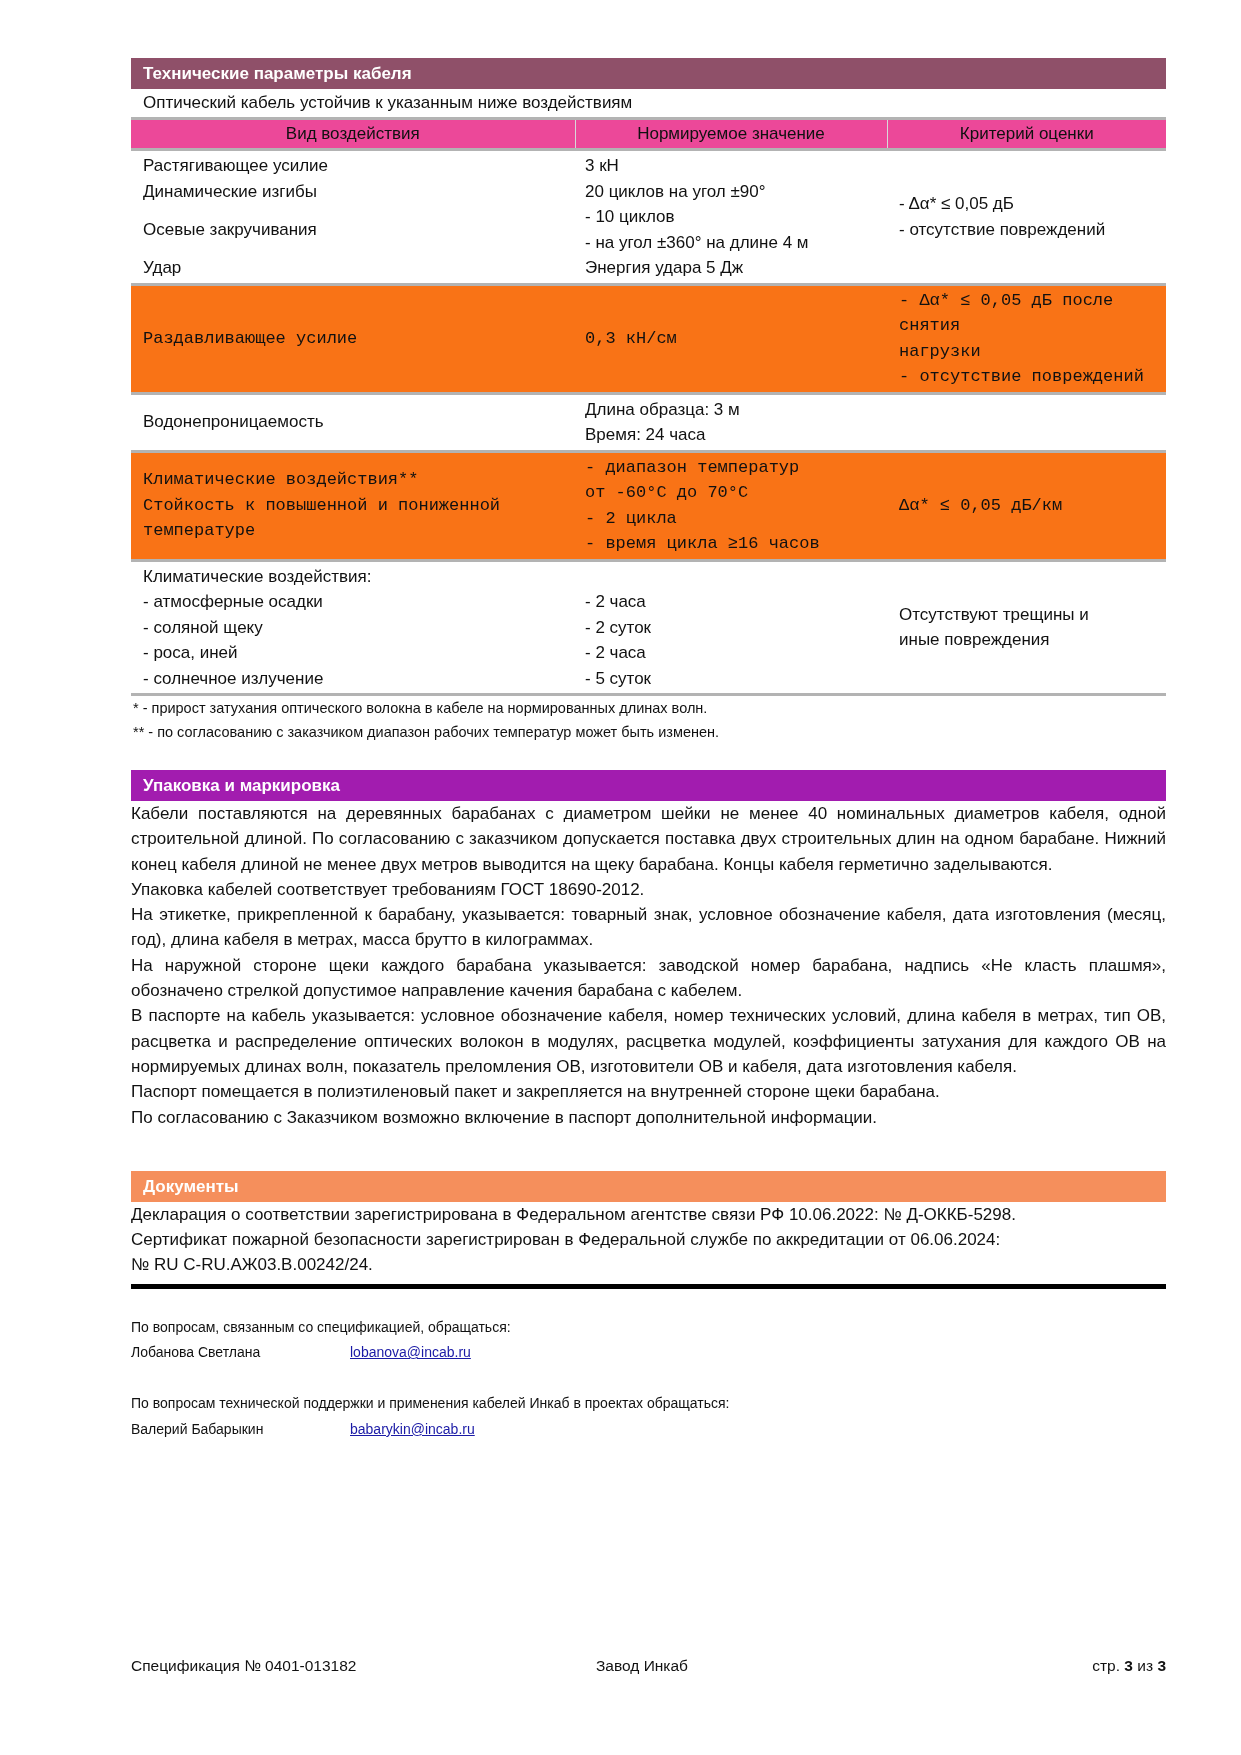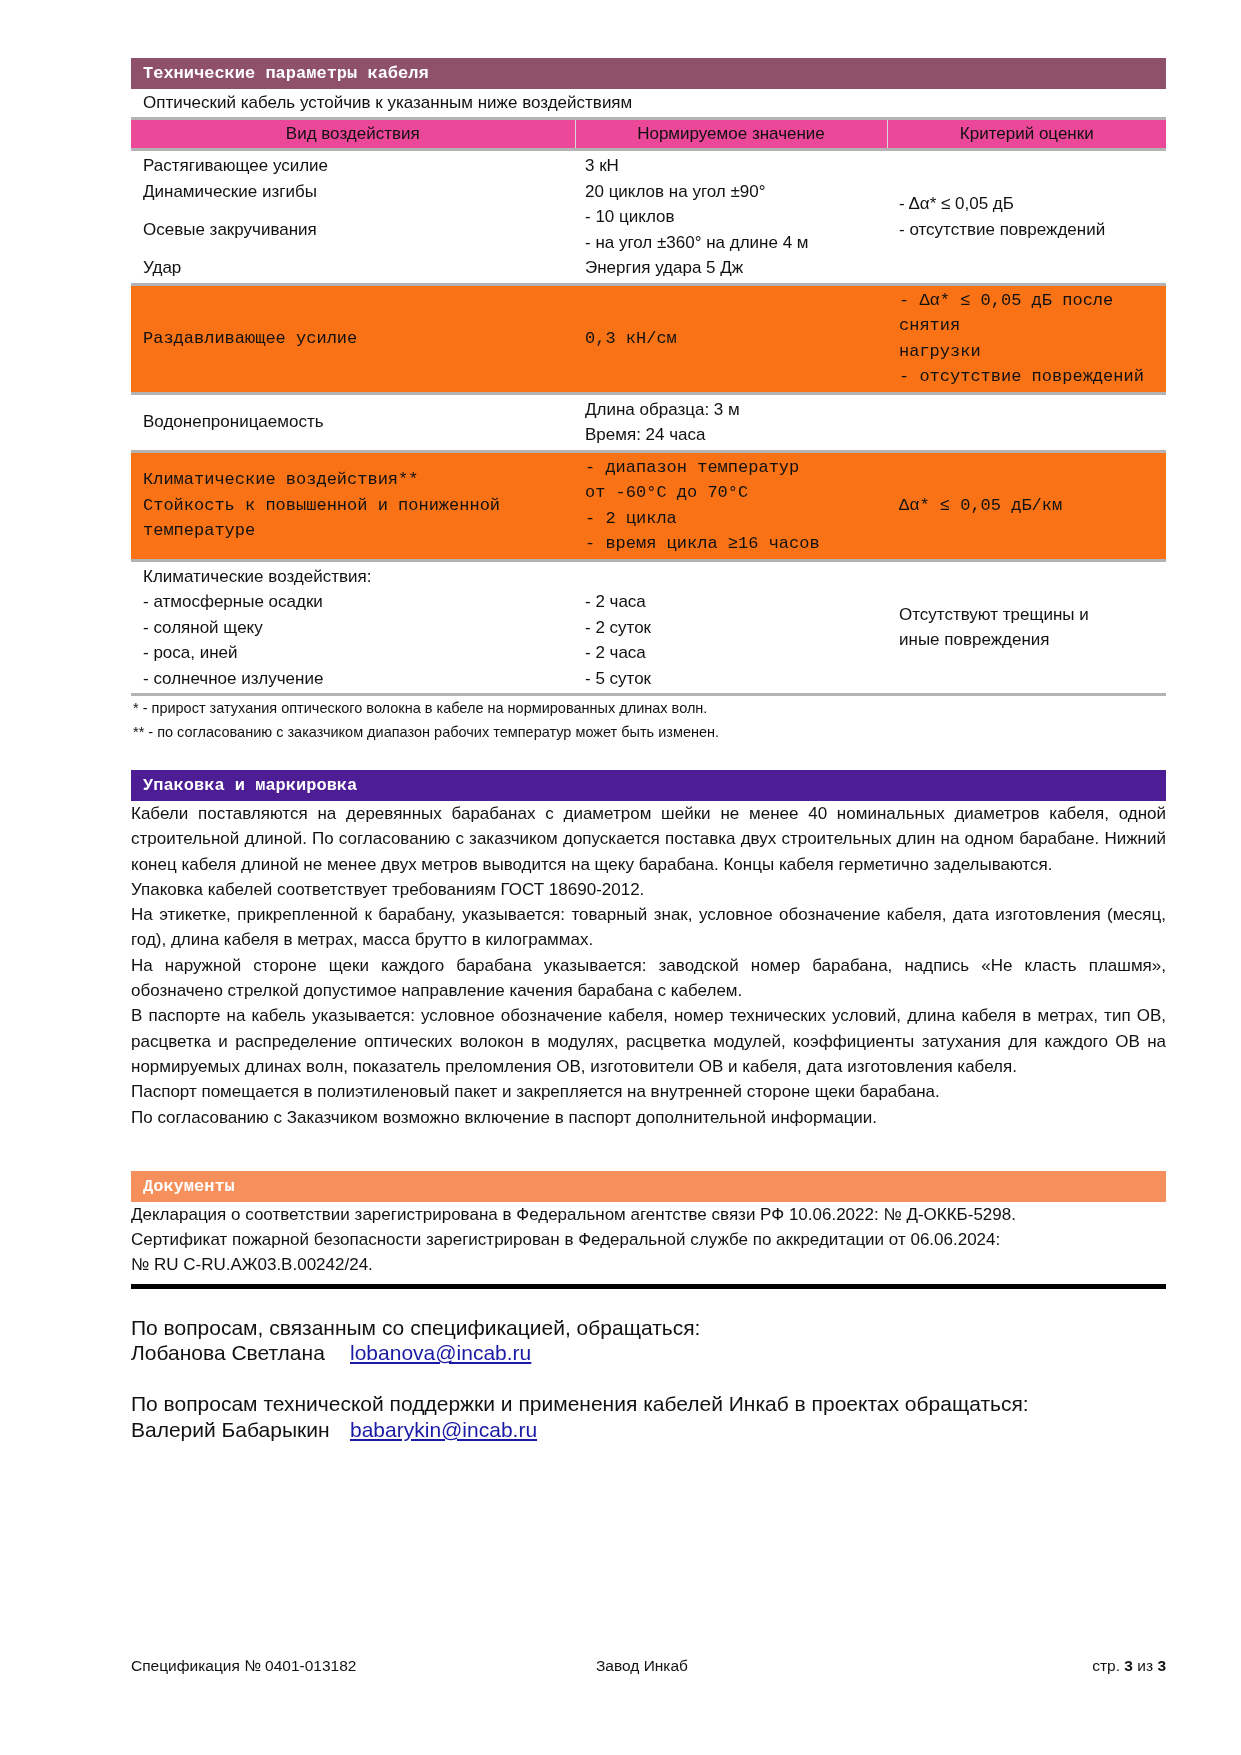--- a/index.html
+++ b/index.html
@@ -1,35 +1,35 @@
 <!DOCTYPE html>
 <html><head>
 <meta charset="utf-8">
 <style>
   html, body { margin: 0; padding: 0; background: #ffffff; }
   body { width: 1241px; height: 1755px; position: relative; font-family: "Liberation Sans", sans-serif; color: #111; }
   .page { position: absolute; left: 131px; top: 58px; width: 1035px; }
-  .sec-head { height: 31px; line-height: 31px; color: #fff; font-weight: bold; font-size: 17px; padding-left: 12px; box-sizing: border-box; font-family: Liberation Mono, monospace; }
+  .sec-head { height: 31px; line-height: 31px; color: #fff; font-weight: bold; font-size: 17px; padding-left: 12px; box-sizing: border-box; }
   .sec-head.tech { background: #8f5069; }
-  .sec-head.pack { background: #4c1d95; padding-left: 12px; }
+  .sec-head.pack { background: #a21caf; padding-left: 12px; }
   .sec-head.docs { background: #f58f5c; }
   .subtitle { font-size: 17px; line-height: 28px; padding-left: 12px; border-bottom: 3px solid #b3b3b3; }
   table.params { width: 100%; border-collapse: collapse; font-size: 17px; }
   table.params th { background: #ec4899; font-weight: normal; height: 26px; line-height: 26px; text-align: center; border-bottom: 3px solid #b3b3b3; border-right: 1px solid #d8d8d8; }
   table.params th:last-child { border-right: none; }
   table.params td { vertical-align: middle; padding: 2px 12px; line-height: 25.5px; border-bottom: 3px solid #b3b3b3; }
   table.params td.c1 { width: 420px; }
   table.params td.c2 { width: 290px; padding-left: 10px; }
   table.params tr.shade td { background: #f97316; font-family: Liberation Mono, monospace; }
   table.params td .ln { display: block; }
   .note { font-size: 14.5px; line-height: 24px; padding-left: 2px; }
   .para { font-size: 17px; line-height: 25.3px; text-align: justify; text-align-last: left; }
   .para p { margin: 0; }
   .thick-rule { height: 5px; background: #000; margin-top: 6px; }
-  .contacts { font-size: 21px; line-height: 25.5px; margin-top: 26px; }
+  .contacts { font-size: 14px; line-height: 25.5px; margin-top: 26px; }
   .contacts .row { display: flex; }
   .contacts .name { width: 219px; }
   .contacts a { color: #1a1aa6; text-decoration: underline; }
   .footer { position: absolute; left: 131px; top: 1657px; width: 1035px; font-size: 15.5px; display: flex; justify-content: space-between; }
   .footer .center { position: absolute; left: 465px; }
 </style>
 </head>
 <body>
 
 <div class="page">

